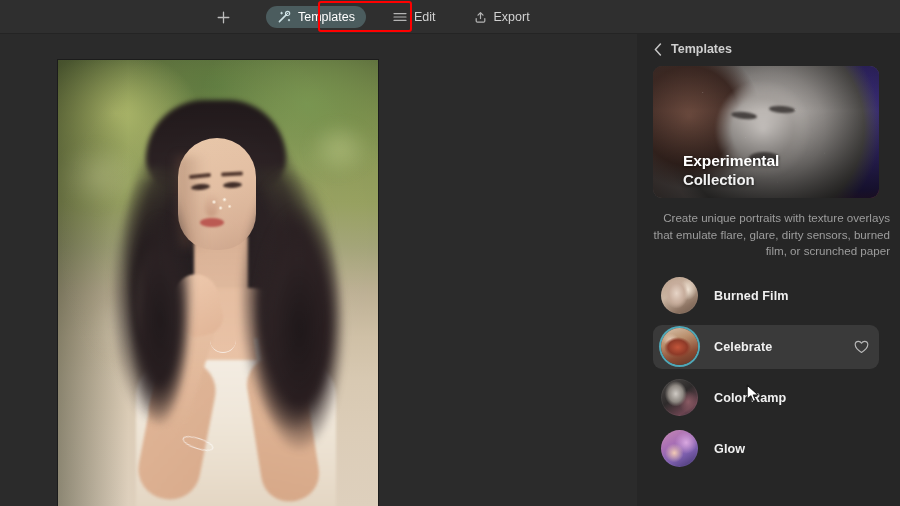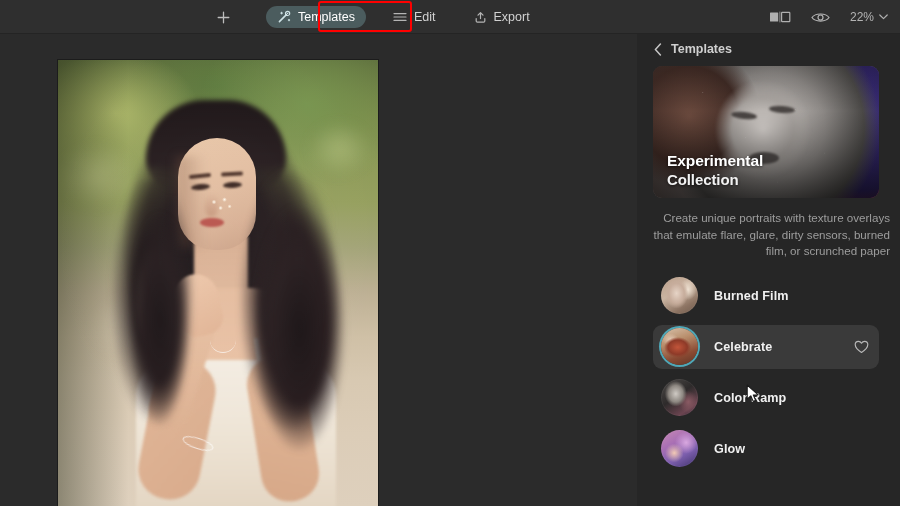--- a/index.html
+++ b/index.html
@@ -300,21 +300,21 @@
   .bn-eye1 { position: absolute; left: 78px; top: 46px; width: 26px; height: 7px;
     border-radius: 50%; background: #4a4543; filter: blur(1px); transform: rotate(6deg); }
   .bn-eye2 { position: absolute; left: 116px; top: 40px; width: 26px; height: 7px;
     border-radius: 50%; background: #4a4543; filter: blur(1px); transform: rotate(4deg); }
   .bn-mouth { position: absolute; left: 96px; top: 86px; width: 30px; height: 12px;
     border-radius: 50%; background: #55504e; filter: blur(1.2px); }
   .bn-vig {
     background: linear-gradient(180deg, rgba(0,0,0,0.12) 0%, rgba(0,0,0,0) 34%, rgba(0,0,0,0.30) 72%, rgba(0,0,0,0.55) 100%);
   }
   #banner-text {
-    position: absolute; left: 14px; bottom: 9px; z-index: 3;
+    position: absolute; left: 30px; bottom: 9px; z-index: 3;
   }
   #banner-text .bt1 {
     color: #ffffff; font-size: 15.5px; font-weight: bold;
     line-height: 18px; letter-spacing: -0.1px;
     text-shadow: 0 1px 3px rgba(0,0,0,0.6);
   }
   #banner-text .bt2 {
     color: #f2f2f2; font-size: 15px; font-weight: bold;
     line-height: 19px; letter-spacing: -0.1px;
     text-shadow: 0 1px 3px rgba(0,0,0,0.6);
@@ -433,43 +433,20 @@
         <span class="icoB">
           <svg width="13" height="13" viewBox="0 0 13 13">
             <path d="M6.5 1.6 L6.5 7.6 M4.0 4.1 L6.5 1.6 L9.0 4.1" fill="none" stroke="#b5b5b5" stroke-width="1.2" stroke-linecap="round" stroke-linejoin="round"></path>
             <path d="M2.2 7.6 V10.0 a1.2 1.2 0 0 0 1.2 1.2 H9.6 a1.2 1.2 0 0 0 1.2 -1.2 V7.6" fill="none" stroke="#b5b5b5" stroke-width="1.2" stroke-linecap="round"></path>
           </svg>
         </span>
         <span class="lbl">Export</span>
       </div>
     </div>
 
-    <div class="tb-right">
-      <span class="icoB">
-        <svg width="22" height="12" viewBox="0 0 22 12">
-          <rect x="1" y="1.4" width="8.2" height="9.2" rx="0.6" fill="#b0b0b0"></rect>
-          <path d="M10.9 0.6 V11.4" stroke="#8f8f8f" stroke-width="1"></path>
-          <rect x="12.6" y="1.4" width="8.2" height="9.2" rx="0.6" fill="none" stroke="#b0b0b0" stroke-width="1.2"></rect>
-        </svg>
-      </span>
-
-      <span class="icoB">
-        <svg width="19" height="13" viewBox="0 0 19 13">
-          <path d="M1 6.5 C4.2 1.8, 14.8 1.8, 18 6.5 C14.8 11.2, 4.2 11.2, 1 6.5 Z" fill="none" stroke="#b5b5b5" stroke-width="1.2"></path>
-          <circle cx="9.5" cy="6.5" r="2.5" fill="none" stroke="#b5b5b5" stroke-width="1.2"></circle>
-        </svg>
-      </span>
-
-      <span class="zoomlbl">
-        <span>22%</span>
-        <svg width="9" height="6" viewBox="0 0 9 6">
-          <path d="M0.8 1 L4.5 4.6 L8.2 1" fill="none" stroke="#b0b0b0" stroke-width="1.2" stroke-linecap="round" stroke-linejoin="round"></path>
-        </svg>
-      </span>
-    </div>
   </div>
 
   <div id="templates-annotation"></div>
 
   <div id="canvas">
     <div id="photo-frame">
       <div class="ph-layer ph-bg"></div>
       <div class="ph-layer ph-bokeh1"></div>
       <div class="ph-layer ph-darkleft"></div>
 

